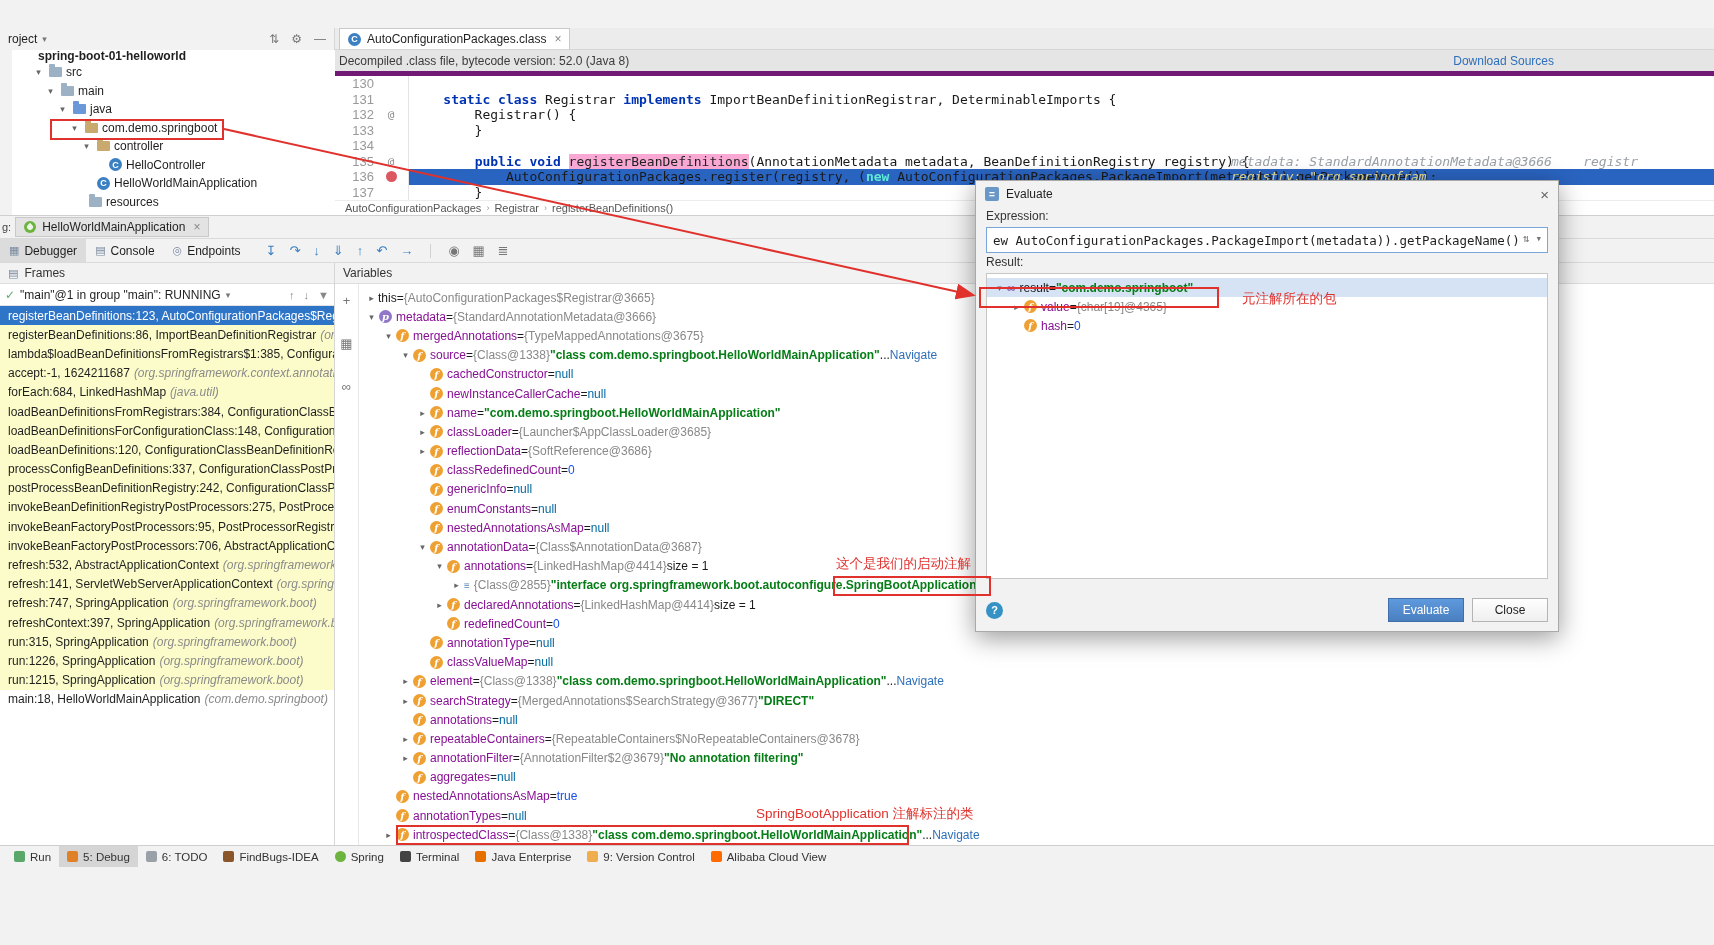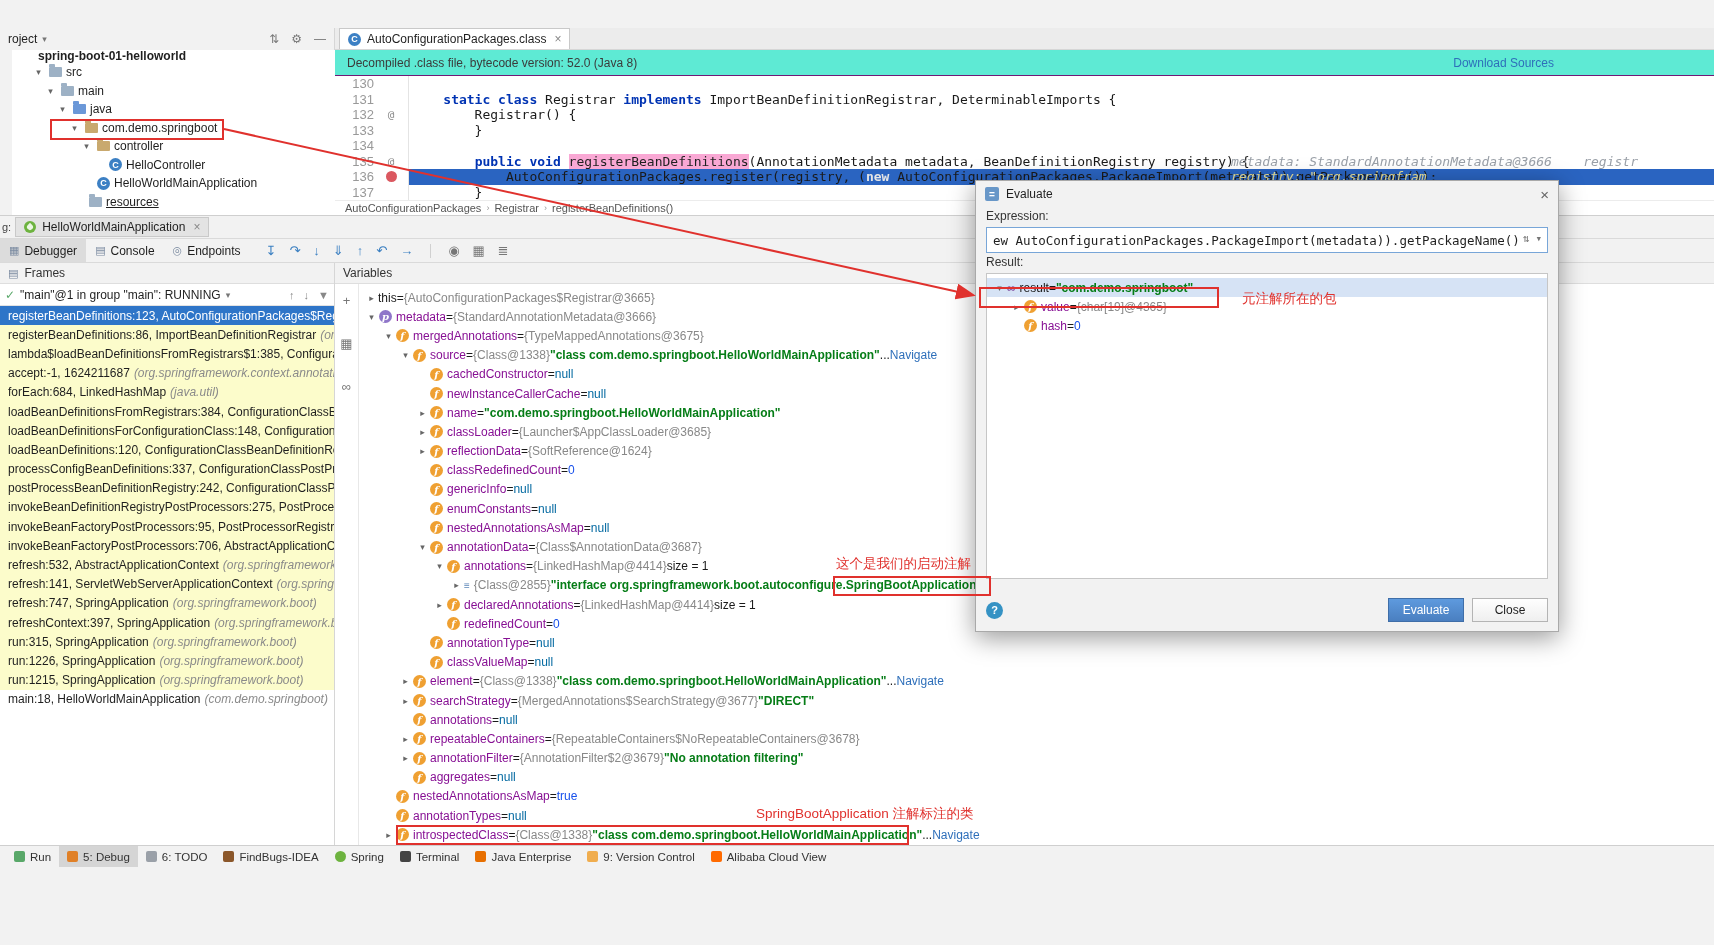--- a/index.html
+++ b/index.html
@@ -33,33 +33,33 @@
 .ic-f,.ic-p{width:13px;height:13px;border-radius:50%;color:#fff;flex:none;display:flex;align-items:center;justify-content:center;
   font:italic bold 10px "DejaVu Serif",serif;margin:0 4px 0 1px}
 .ic-f{background:#efa032}
 .ic-p{background:#8f76c9}
 .ic-entry{color:#5d87b8;font-size:10px;margin:0 4px 0 1px}
 .ic-watch{color:#8150a0;font-weight:bold;margin:0 4px 0 1px}
 .ic-spring{width:12px;height:12px;border-radius:50%;background:#6db33f;position:relative;flex:none}
 .ic-spring::after{content:"";position:absolute;left:3px;top:3px;width:6px;height:6px;border-radius:0 50% 50% 50%;background:#eaf6e2;transform:rotate(45deg)}
 
 #editor{position:absolute;top:50px;left:335px;right:0;height:165px;background:#fff;overflow:hidden}
-#banner{height:26px;background:#5eead4;border-bottom:1px solid #701a75;display:flex;align-items:center;padding-left:12px}
+#banner{height:26px;background:#e5e5e5;border-bottom:5px solid #701a75;display:flex;align-items:center;padding-left:4px}
 #banner .msg{flex:1;color:#3b3b3b}
 #banner .act{color:#2e6fba;margin-right:160px;cursor:pointer}
 #code{height:124px;position:relative;font-family:"DejaVu Sans Mono","Liberation Mono",monospace;font-size:13px;overflow:hidden}
 .cl{display:flex;height:15.5px;line-height:15.5px;white-space:pre}
 .gut{width:74px;flex:none;display:flex;border-right:1px solid #e4e4e4;background:#fff}
 .gut .num{width:44px;text-align:right;padding-right:5px;color:#999;font-size:13px;font-family:"Liberation Sans",sans-serif}
 .gut .mark{width:24px;display:flex;align-items:center;justify-content:center;color:#8a8a8a;font-size:11px}
 .bp{width:11px;height:11px;border-radius:50%;background:#db5860}
 .cl .body{flex:1;position:relative;padding-left:3px;overflow:hidden}
 .cl.exec .body{background:#2a64c1;color:#fff}
 .sg-kw{color:#0033b3;font-weight:bold}
-.cl.exec .sg-kw{color:#e5e5e5}
+.cl.exec .sg-kw{color:#5eead4}
 .sg-method{background:#f9a8d4}
 .sg-hint{position:absolute;left:822px;top:0;color:#9aa0a8;font-style:italic;white-space:pre}
 .cl.exec .sg-hint{color:#e9e29b}
 #ed-breadcrumb{height:15px;display:flex;align-items:center;gap:5px;padding-left:10px;font-size:11px;color:#555;border-top:1px solid #ececec;background:#fff;white-space:nowrap}
 #ed-breadcrumb .sep{color:#999;font-size:9px}
 
 #debug-tabs{position:absolute;top:215px;left:0;right:0;height:24px;background:#f2f2f2;border-top:1px solid #cfcfcf;border-bottom:1px solid #dadada;display:flex;align-items:center}
 .session-prefix{font-size:11px;color:#444;margin-left:2px}
 .session-tab{display:flex;align-items:center;gap:6px;background:#e3e3e3;border:1px solid #c9c9c9;height:20px;padding:0 8px;margin-left:4px}
 
@@ -219,21 +219,21 @@
       <div class="ptree-row" style="padding-left: 80px;">
         <span class="tgl"></span>
         <span class="ic-class">C</span>
         <span>HelloController</span>
       </div>
       <div class="ptree-row" style="padding-left: 68px;">
         <span class="tgl"></span>
         <span class="ic-class">C</span>
         <span>HelloWorldMainApplication</span>
       </div>
-      <div class="ptree-row" style="padding-left: 60px; text-decoration: underline;">
+      <div class="ptree-row" style="padding-left: 60px;">
         <span class="tgl"></span>
         <span class="ic-fold"></span>
         <span>resources</span>
       </div>
     </div>
 </div>
 
 <div id="editor">
   <div id="banner">
     <span class="msg">Decompiled .class file, bytecode version: 52.0 (Java 8)</span>
@@ -456,21 +456,21 @@
         <span class="ic-f">f</span>
         <span class="vname">classLoader</span>
         <span class="sg-plain"> = </span>
         <span class="sg-ref">{Launcher$AppClassLoader@3685}</span>
       </div>
       <div class="vrow" style="padding-left: 57px;">
         <span class="tgl">▸</span>
         <span class="ic-f">f</span>
         <span class="vname">reflectionData</span>
         <span class="sg-plain"> = </span>
-        <span class="sg-ref">{SoftReference@1624}</span>
+        <span class="sg-ref">{SoftReference@3686}</span>
       </div>
       <div class="vrow" style="padding-left: 57px;">
         <span class="tgl"></span>
         <span class="ic-f">f</span>
         <span class="vname">classRedefinedCount</span>
         <span class="sg-plain"> = </span>
         <span class="sg-num">0</span>
       </div>
       <div class="vrow" style="padding-left: 57px;">
         <span class="tgl"></span>

